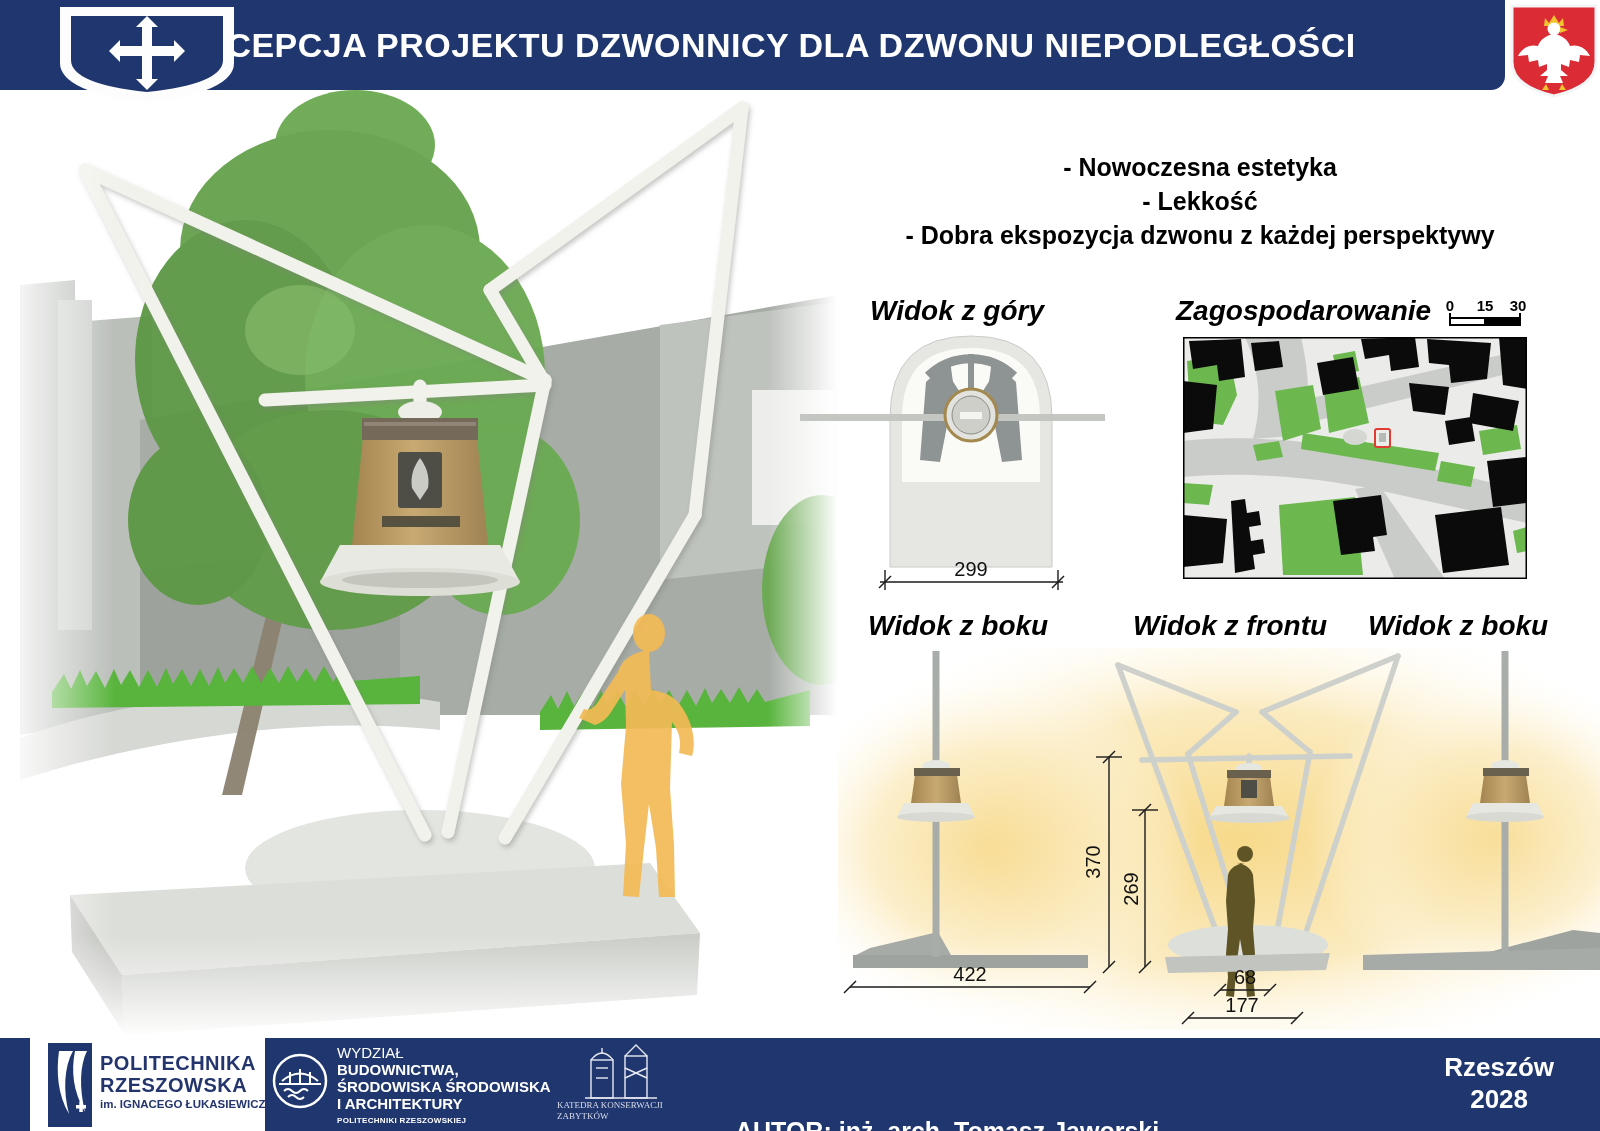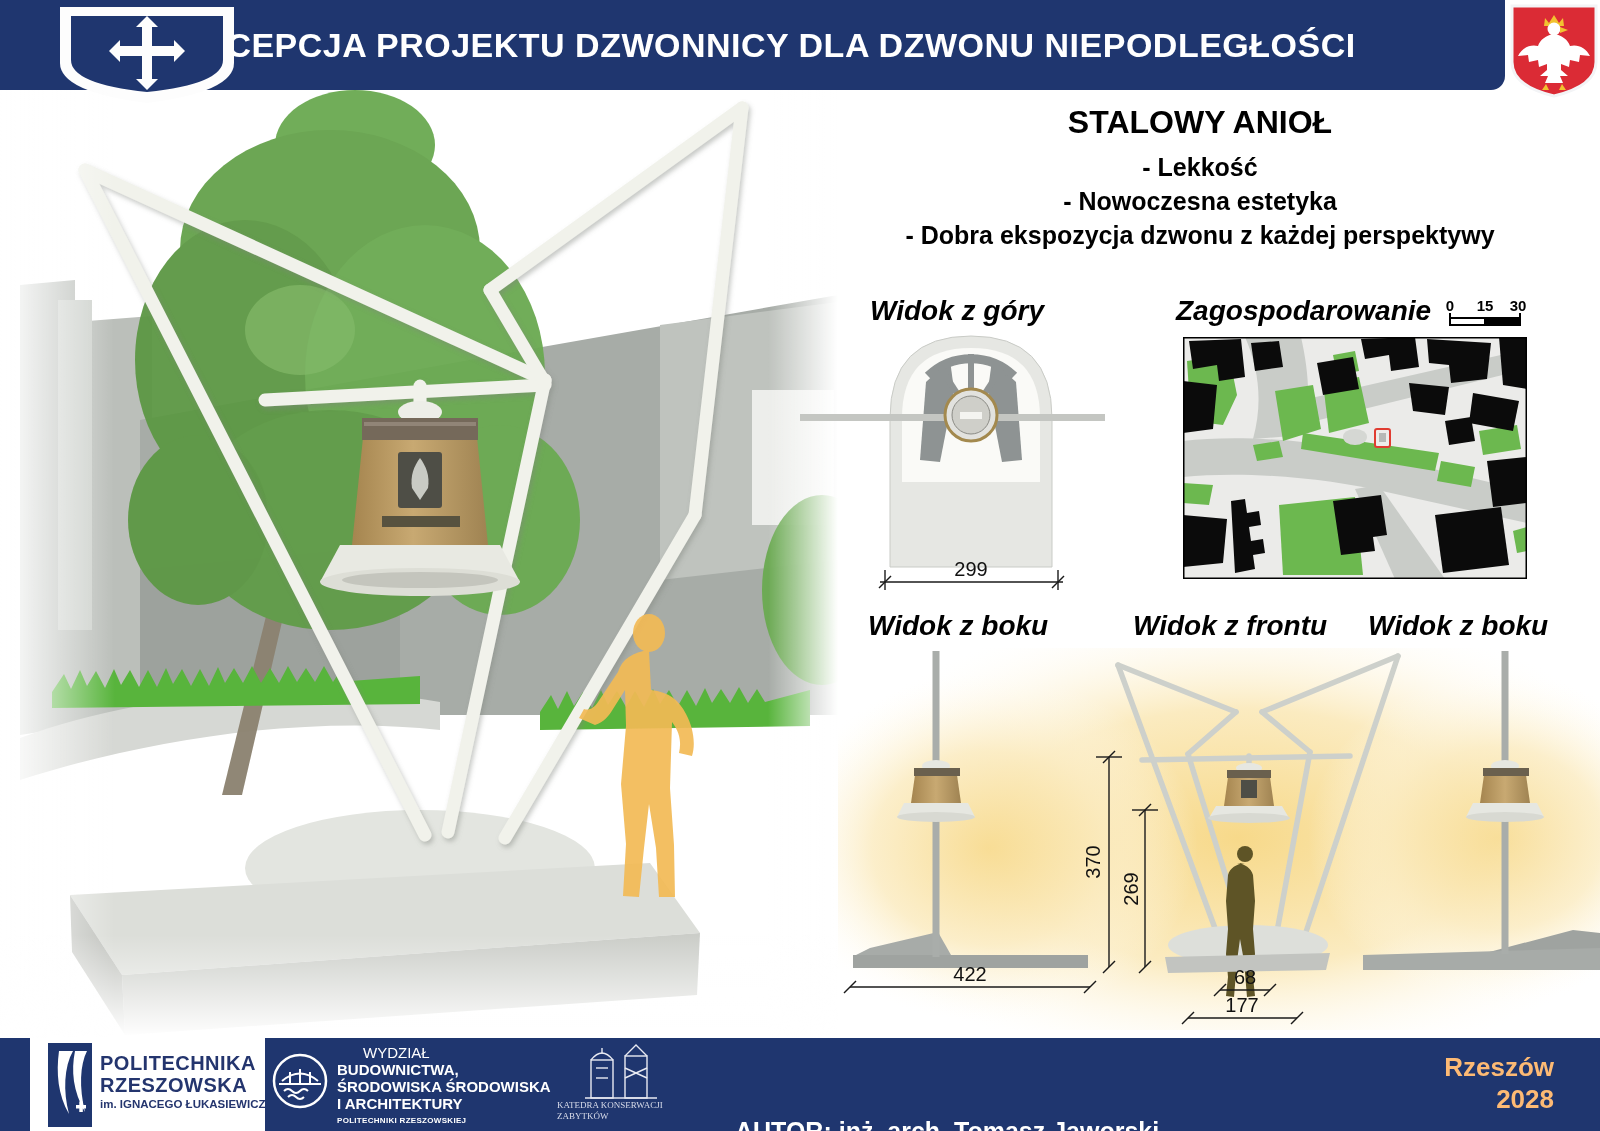--- a/index.html
+++ b/index.html
@@ -21,28 +21,28 @@
   .vh{position:absolute;font-size:28px;font-weight:bold;color:#000;white-space:nowrap;font-style:italic;}
   
   .ftr{position:absolute;left:0;top:1038px;width:1600px;height:79px;background:#ffffff;text-decoration:underline;}
   .ftr-bluestrip{position:absolute;left:0;top:0;width:30px;height:93px;background:#1F366F;}
   .ftr-blue{position:absolute;left:265px;top:0;width:1335px;height:93px;background:#1F366F;}
   .uni-name{position:absolute;left:100px;top:14px;color:#24356E;font-weight:bold;
             font-size:20px;line-height:22px;letter-spacing:.5px;}
   .uni-sub{position:absolute;left:100px;top:60px;color:#24356E;font-weight:bold;font-size:11.5px;}
   .fac-text{position:absolute;left:72px;top:6px;color:#ffffff;font-size:15px;
             font-weight:bold;line-height:17px;white-space:nowrap;}
-  .fac-l1{font-weight:normal;margin-left:26px;}
+  .fac-l1{font-weight:normal;}
   .fac-l5{font-size:8px;letter-spacing:.3px;}
   .dep-cap{position:absolute;left:292px;top:62px;width:130px;color:#D8DCEA;
            font-family:"Liberation Serif","DejaVu Serif",serif;font-size:9px;line-height:11px;}
   .credits{position:absolute;left:470px;top:13px;color:#ffffff;font-size:25px;
            font-weight:bold;line-height:32px;white-space:pre;}
-  .cityyear{position:absolute;right:46px;top:13px;color:#fdba74;font-size:26px;
-            font-weight:bold;line-height:32px;text-align:right;}
+  .cityyear{position:absolute;right:46px;top:13px;color:#ffffff;font-size:26px;
+            font-weight:bold;line-height:32px;text-align:center;}
   svg text{font-family:"Liberation Sans","DejaVu Sans",sans-serif;}
 </style>
 </head>
 <body>
 
 <div class="board">
 
   <div class="hdr">
     <div class="hdr-title">KONCEPCJA PROJEKTU DZWONNICY DLA DZWONU NIEPODLEGŁOŚCI</div>
   </div>
@@ -161,24 +161,23 @@
     <g fill="#F2BA55" fill-opacity=".92">
       <ellipse cx="649" cy="543" rx="16" ry="19"></ellipse>
       <path d="M649,560 c-16,2 -27,9 -31,22 l-20,30 c-4,6 -9,9 -14,7 l-5,9 16,7 c9,-3 14,-9 18,-16 l12,-19 1,36 -5,58 5,60 -3,52 16,1 5,-49 5,-44 7,44 3,49 16,0 -1,-52 -4,-57 2,-66 c9,12 9,22 7,31 l13,3 c4,-13 1,-29 -6,-42 -7,-14 -17,-22 -35,-24 z"></path>
     </g>
 
     <rect x="0" y="0" width="115" height="948" fill="url(#fadeL)"></rect>
     <rect x="768" y="0" width="70" height="948" fill="url(#fadeR)"></rect>
     <rect x="0" y="845" width="838" height="103" fill="url(#fadeB)"></rect>
   </svg>
 
-  <div class="concept-title">STALOWY ANIOŁ</div>
   <div class="concept-feats">
+    <div>- Nowoczesna estetyka</div>
     <div>- Lekkość</div>
-    <div>- Nowoczesna estetyka</div>
     <div>- Dobra ekspozycja dzwonu z każdej perspektywy</div>
   </div>
 
   <div class="vh" style="left:870px;top:295px;">Widok z góry</div>
   <div class="vh" style="left:1176px;top:295px;">Zagospodarowanie</div>
   <div class="vh" style="left:868px;top:610px;">Widok z boku</div>
   <div class="vh" style="left:1133px;top:610px;">Widok z frontu</div>
   <div class="vh" style="left:1368px;top:610px;">Widok z boku</div>
 
   <svg class="abs" style="left:1440px;top:296px;" width="92" height="36" viewBox="0 0 92 36">

